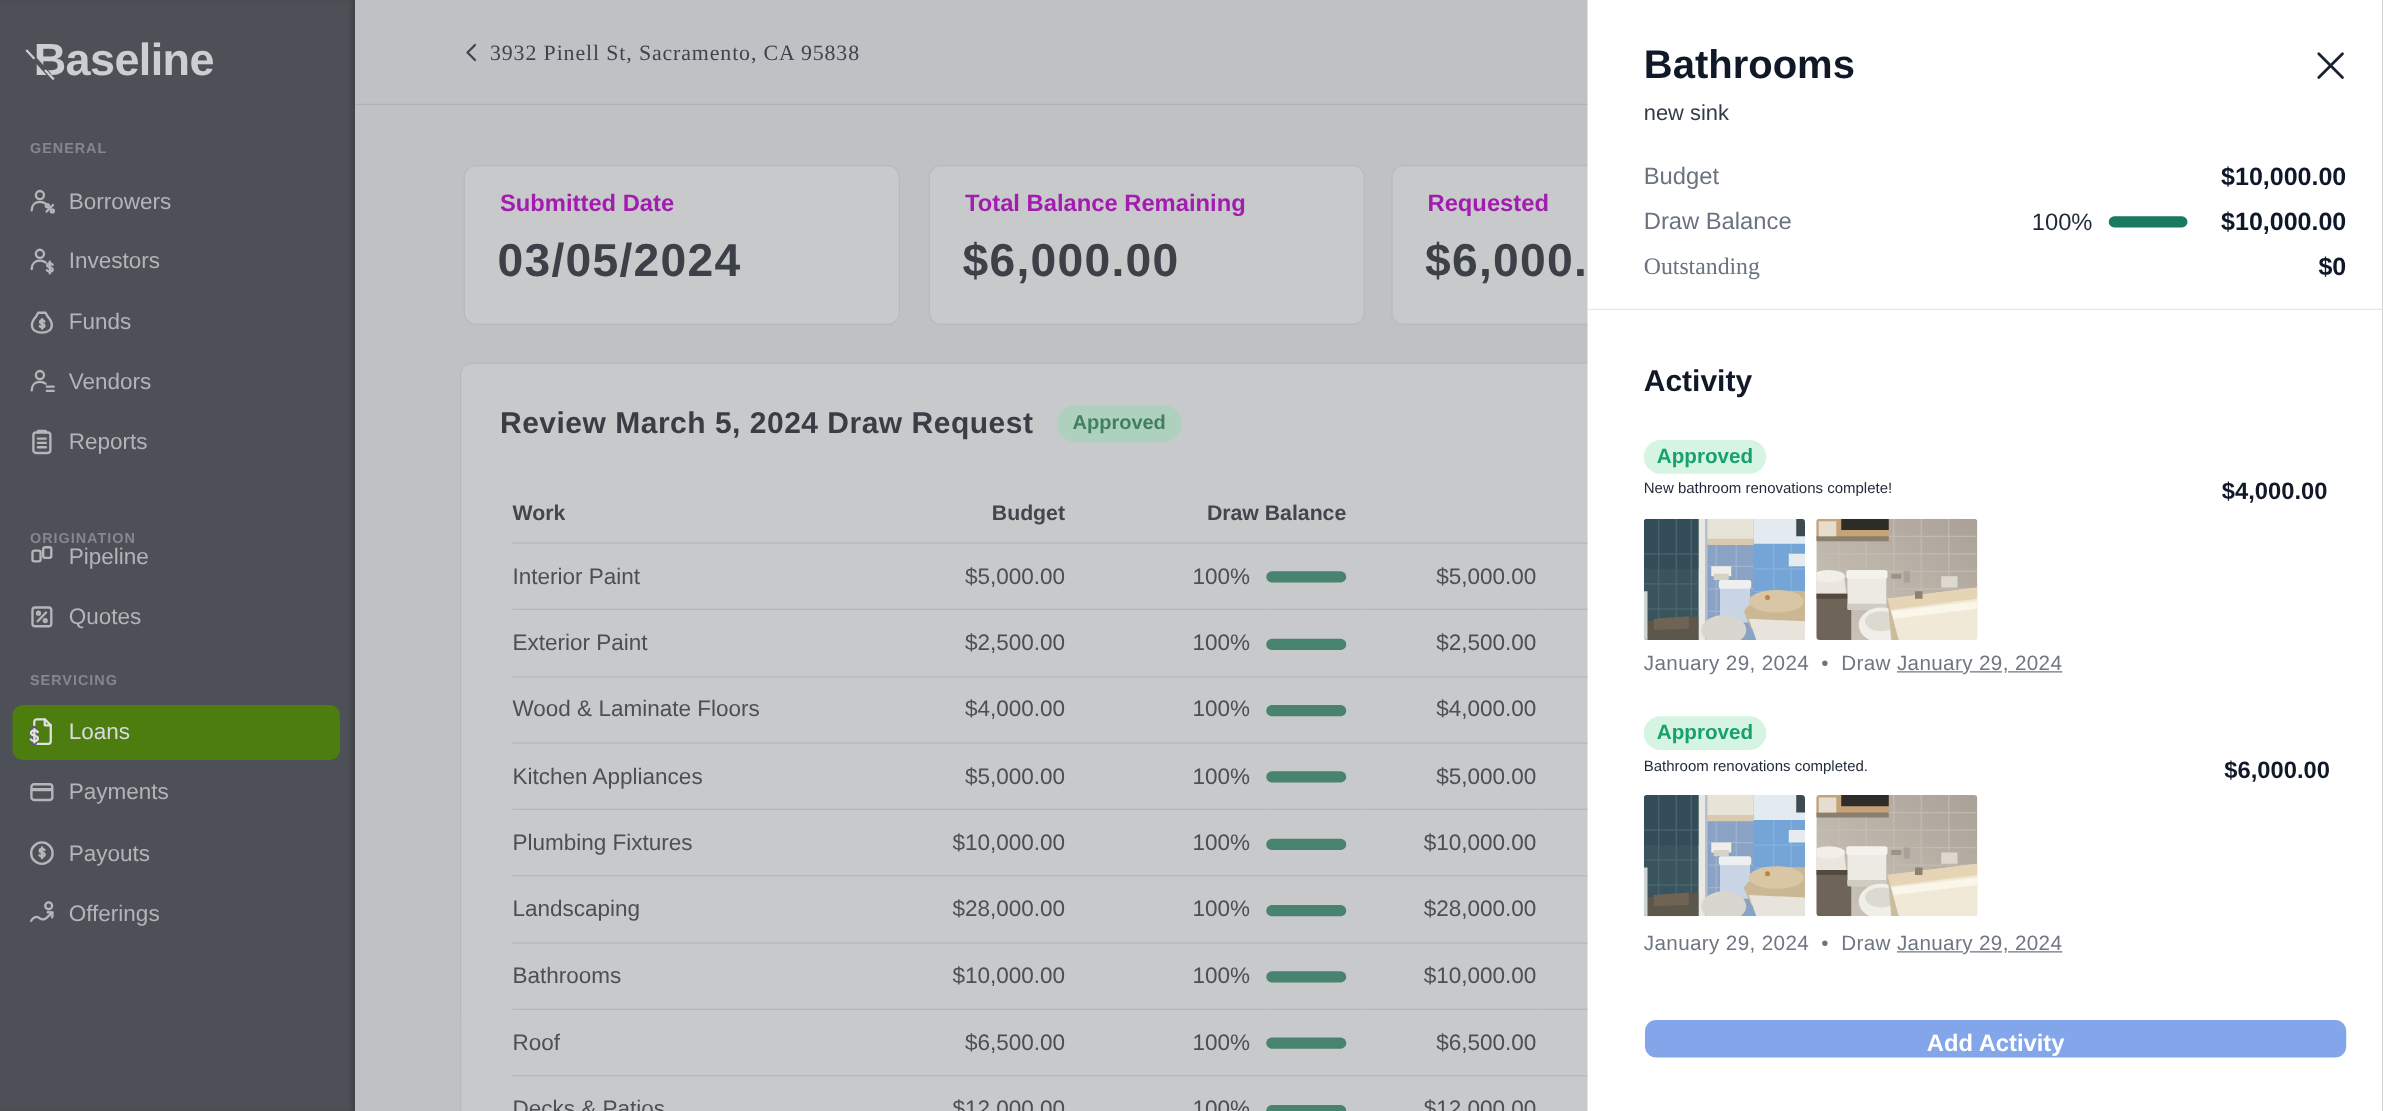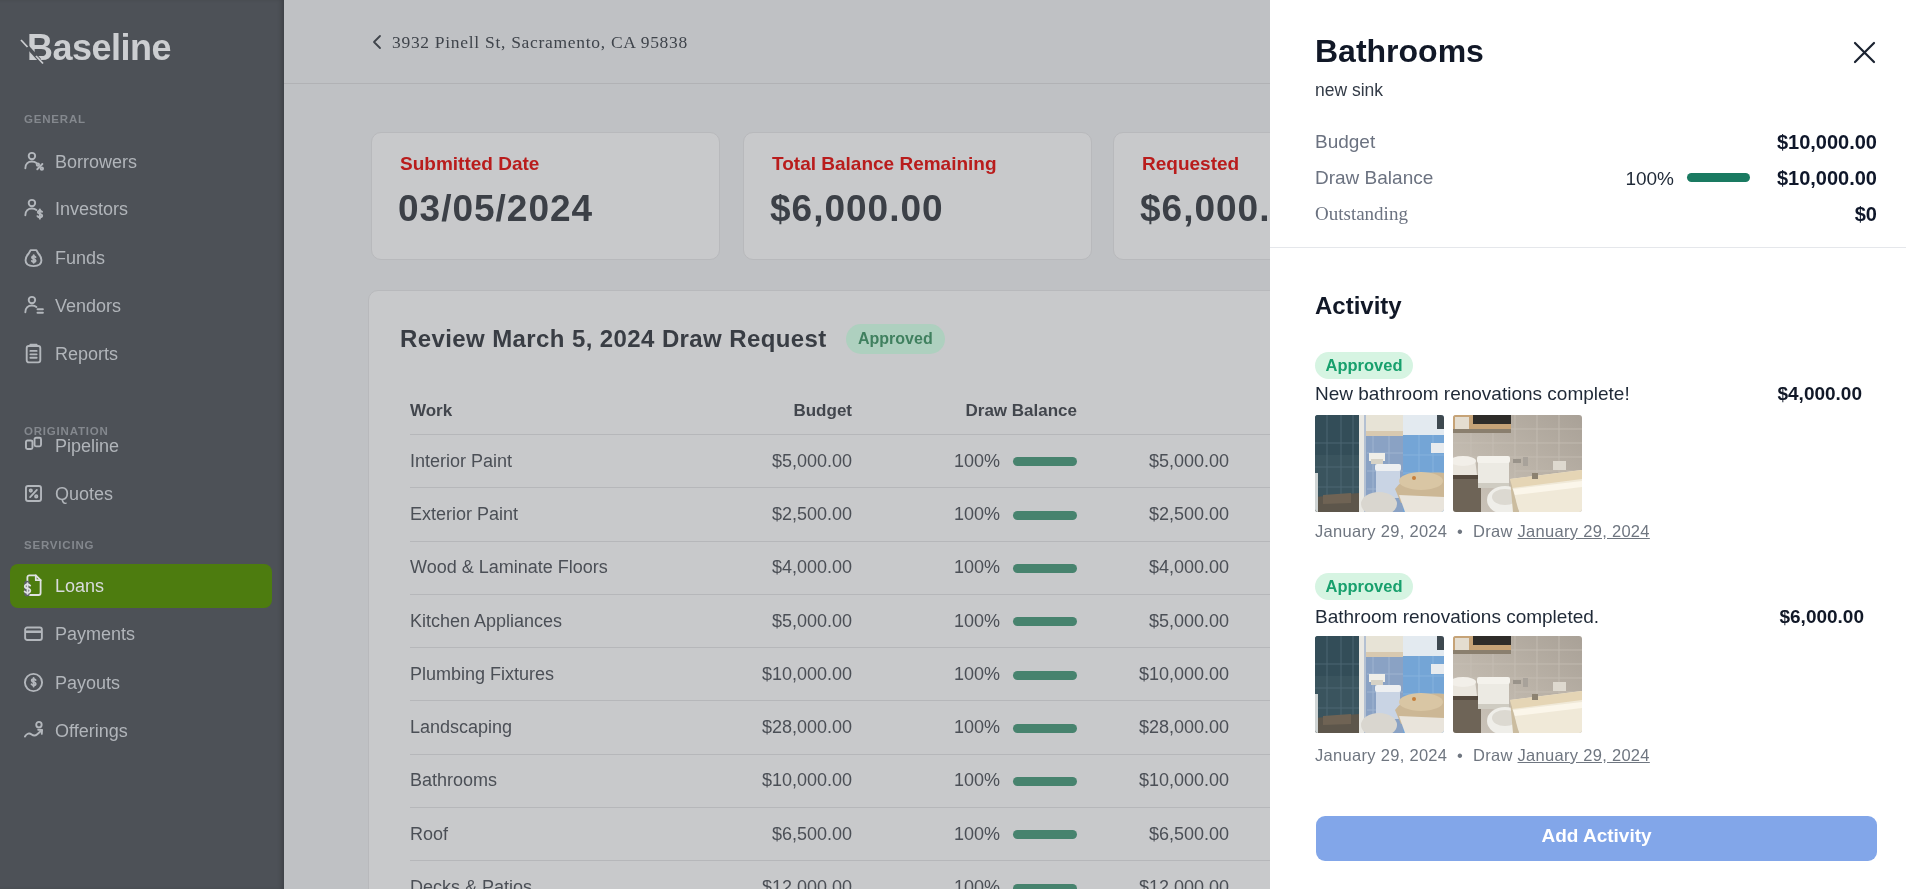--- a/index.html
+++ b/index.html
@@ -14,38 +14,38 @@
   .navitem .ic { position:absolute; left:12px; top:8px; width:23px; height:23px; }
   .navitem .tx { position:absolute; left:45px; top:50%; transform:translateY(-50%); font-size:18px; color:#b1b5ba; }
   .navitem.active { background:#4d7c0f; }
   .navitem.active .tx { color:#d9dbdd; }
 
   
   #main { position:absolute; left:284px; top:0; width:1622px; height:889px; }
   #topbar { position:absolute; left:0; top:0; width:100%; height:84px; border-bottom:1px solid #b1b2b5;font-family:Liberation Serif, serif; }
   #addr { position:absolute; left:108px; top:32px; font-size:17.5px; letter-spacing:0.7px; color:#3f444b; }
   .card { position:absolute; top:132px; width:349px; height:128px; background:#c8c9cb; border:1px solid #b8b9bc; border-radius:10px; }
-  .card .lb { position:absolute; left:28px; top:20px; font-size:19px; font-weight:bold; color:#b91c1c; }
+  .card .lb { position:absolute; left:28px; top:20px; font-size:19px; font-weight:bold; color:#a21caf; }
   .card .vl { position:absolute; left:26px; top:55px; font-size:37px; letter-spacing:1px; font-weight:bold; color:#3c4047; }
 
   #tcard { position:absolute; left:84px; top:290px; width:1470px; height:700px; background:#c8c9cb; border:1px solid #b8b9bc; border-radius:10px; }
   #ttitle { position:absolute; left:31px; top:34px; font-size:24px; letter-spacing:0.4px; font-weight:bold; color:#393d44; }
   #tbadge { position:absolute; left:477px; top:33px; height:30px; padding:0 12px; background:#aed0bf; border-radius:15px; font-size:16px; font-weight:bold; color:#40805f; line-height:30px; }
   table#wt { position:absolute; left:41px; top:110px; border-collapse:collapse; }
   #wt th { font-size:17px; font-weight:bold; color:#42464d; padding:0 0 13px 0; }
   #wt td { font-size:18px; color:#4b4f56; border-top:1px solid #b6b7ba; height:53.3px; }
   .bar { display:inline-block; width:64px; height:9px; border-radius:4.5px; background:#47836e; vertical-align:middle; }
 
   
   #drawer { position:absolute; left:1270px; top:0; width:636px; height:889px; background:#ffffff; }
   #drawer .dt { position:absolute; font-weight:bold; color:#111827; }
   .glabel { font-size:19px; color:#6b7280; }
   .gval { font-size:20px; font-weight:bold; color:#0f172a; }
   .badge { position:absolute; left:45px; width:98px; height:27px; background:#d6f4e2; border-radius:13.5px; font-size:16.5px; font-weight:bold; color:#18a06d; text-align:center; line-height:27px; }
-  .msg { position:absolute; left:45px; font-size:19px; color:#1f2937; }
+  .msg { position:absolute; left:45px; font-size:12px; color:#1f2937; }
   .amt { position:absolute; font-size:19px; font-weight:bold; color:#111827; }
   .dateline { position:absolute; left:45px; font-size:16.5px; letter-spacing:0.3px; color:#6f7680; }
   .thumb { position:absolute; width:129px; height:97px; border-radius:3px; overflow:hidden; }
 </style>
 </head>
 <body>
 
 <div id="sidebar">
   <svg class="abs" style="left:20px; top:18px;" width="170" height="56" viewBox="0 0 170 56">
     <text x="7" y="42" font-family="Liberation Sans, sans-serif" font-size="36" letter-spacing="-0.5" font-weight="bold" fill="#ccced1">Baseline</text>
@@ -481,14 +481,14 @@
       <path d="M60 74 L129 66 L129 72 L62 80 Z" fill="#fbf6ea"></path>
       <path d="M57 64 L66 97 L60 97 Z" fill="#cbbc9f"></path>
       <rect x="60" y="44" width="8" height="4" fill="#99938a"></rect>
       <rect x="70" y="42" width="5" height="9" fill="#a8a29a"></rect>
       <rect x="100" y="46" width="13" height="9" fill="#ded9cf"></rect>
       <rect x="79" y="58" width="6" height="6" fill="#8c8271"></rect>
     </svg>
   </div>
   <div class="dateline" style="top:746px;">January 29, 2024 &nbsp;•&nbsp; Draw <span style="text-decoration:underline;">January 29, 2024</span></div>
 
-  <div class="abs" style="left:46px; top:816px; width:561px; height:45px; border-radius:9px; background:#82a6e9; text-align:center; line-height:39px; font-size:19px; font-weight:bold; color:#ffffff;">Add Activity</div>
+  <div class="abs" style="left:46px; top:816px; width:561px; height:30px; border-radius:9px; background:#82a6e9; text-align:center; line-height:39px; font-size:19px; font-weight:bold; color:#ffffff;">Add Activity</div>
 </div>
 
 </body></html>

